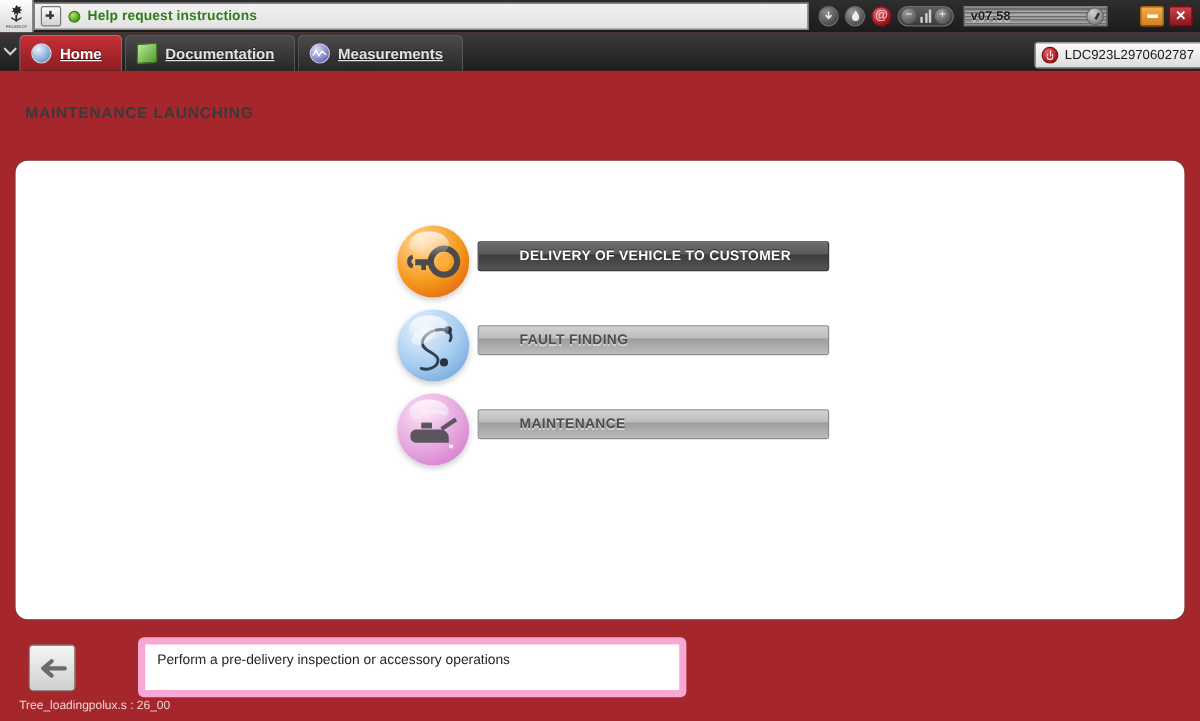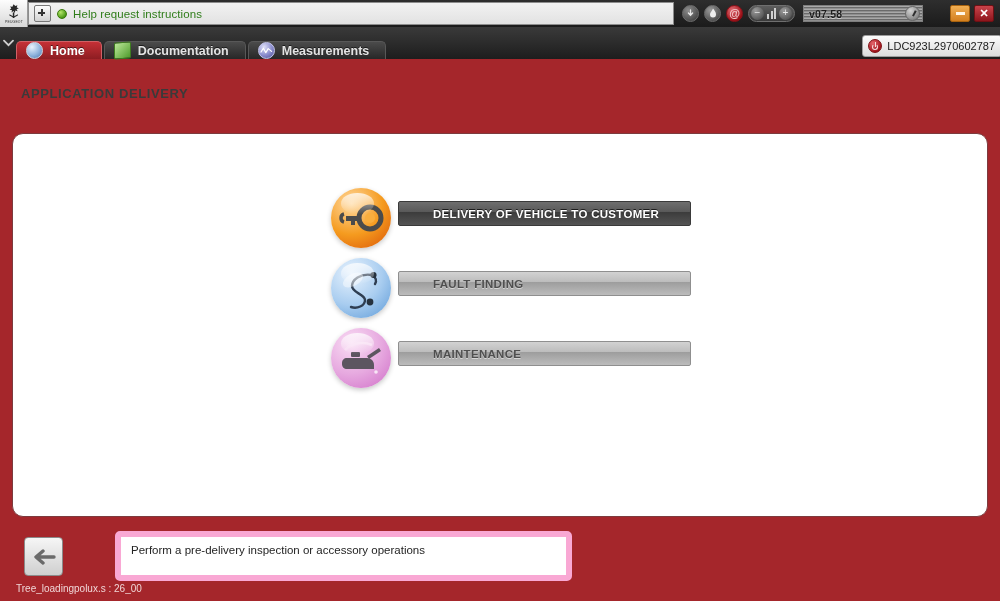--- a/index.html
+++ b/index.html
@@ -49,21 +49,21 @@
   }
   .plus-btn::before { left: 3px; top: 6px; width: 7px; height: 1.5px; }
   .plus-btn::after  { left: 6px; top: 3px; width: 1.5px; height: 7px; }
   .green-dot {
     width: 10px; height: 10px; border-radius: 50%;
     margin-left: 6px; flex: none;
     background: radial-gradient(circle at 32% 30%, #b5e66a, #4f9c18 70%, #2d6a07);
     border: 1px solid #3b7a0c; box-sizing: border-box;
   }
   .title-text {
-    margin-left: 6px; font-size: 11.5px; font-weight: normal;
+    margin-left: 6px; font-size: 11.5px; font-weight: bold;
     color: #2f7d1a; letter-spacing: .1px; white-space: nowrap;
   }
 
   .tb-tools {
     flex: 1; display: flex; align-items: center; gap: 5px;
     padding-left: 8px;
   }
   .rnd-icon {
     width: 17px; height: 17px; border-radius: 50%;
     display: flex; align-items: center; justify-content: center;
@@ -130,30 +130,31 @@
     position: absolute; left: 0; top: 27px;
     width: 1000px; height: 32px;
     background: linear-gradient(#3a3a3a, #1d1d1d);
     display: flex; align-items: flex-end;
   }
   .chev {
     width: 16px; height: 32px; flex: none;
     display: flex; align-items: center; justify-content: center;
   }
   .tab {
-    height: 18px; margin-right: 2px; flex: none;
+    height: 30px; margin-right: 2px; flex: none;
     display: flex; align-items: center; gap: 7px;
     padding: 0 16px 0 9px;
     border-radius: 5px 5px 0 0;
     background: linear-gradient(#4b4b4b, #272727);
     border: 1px solid #585858; border-bottom: none;
     box-sizing: border-box;
     color: #e3e3e3; font-size: 12.5px; font-weight: bold;
     text-shadow: 0 -1px 0 rgba(0,0,0,.6);
     cursor: default;
+    text-decoration: underline;
   }
   .tab.active {
     background: linear-gradient(#c53036, #8d1d22);
     border-color: #d06066; color: #fff;
   }
   .tab-ico { width: 17px; height: 17px; flex: none; position: relative; }
   .ico-home {
     border-radius: 50%;
     background: radial-gradient(circle at 33% 27%, #eaf2fb, #8fb4dc 55%, #4a74ab);
     border: 1px solid #cfd8e2; box-sizing: border-box;
@@ -372,21 +373,21 @@
       <span>Measurements</span>
     </div>
 
 
     <div class="vin-box">
       <span class="pwr"></span>
       <span>LDC923L2970602787</span>
     </div>
   </div>
 
-  <div class="page-title">APPLICATION DELIVERY</div>
+  <div class="page-title">MAINTENANCE LAUNCHING</div>
 
   <div class="panel">
     <div class="menu-list">
 
       <div class="menu-row">
         <div class="orb orb-orange">
           <svg width="60" height="60" viewBox="0 0 60 60" aria-hidden="true">
             <g fill="#4b4b4b">
               <circle cx="39" cy="30" r="11" fill="none" stroke="#4b4b4b" stroke-width="5"></circle>
               <circle cx="39" cy="30" r="5" fill="#f9ae3e"></circle>

